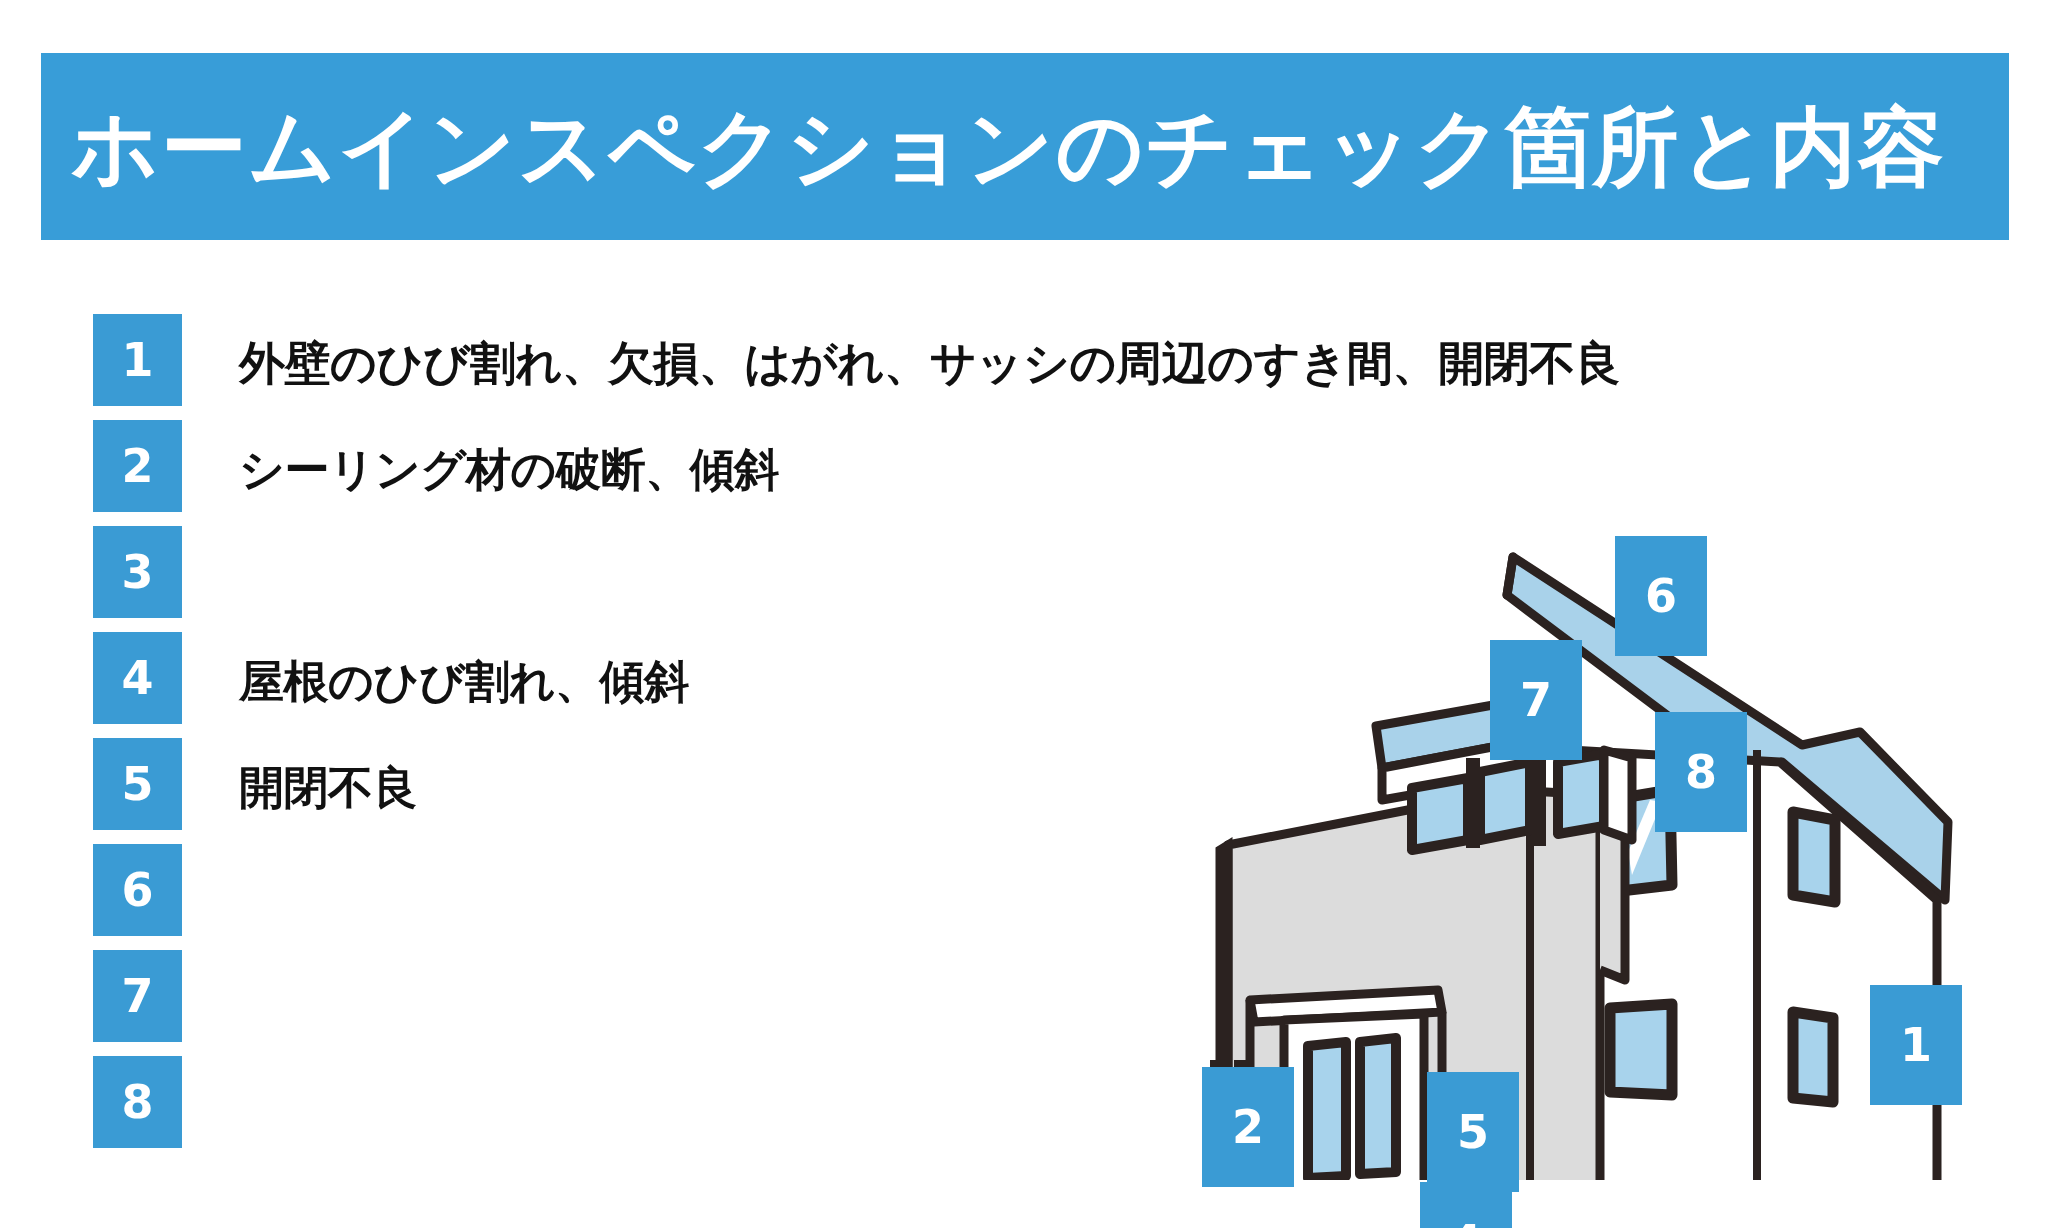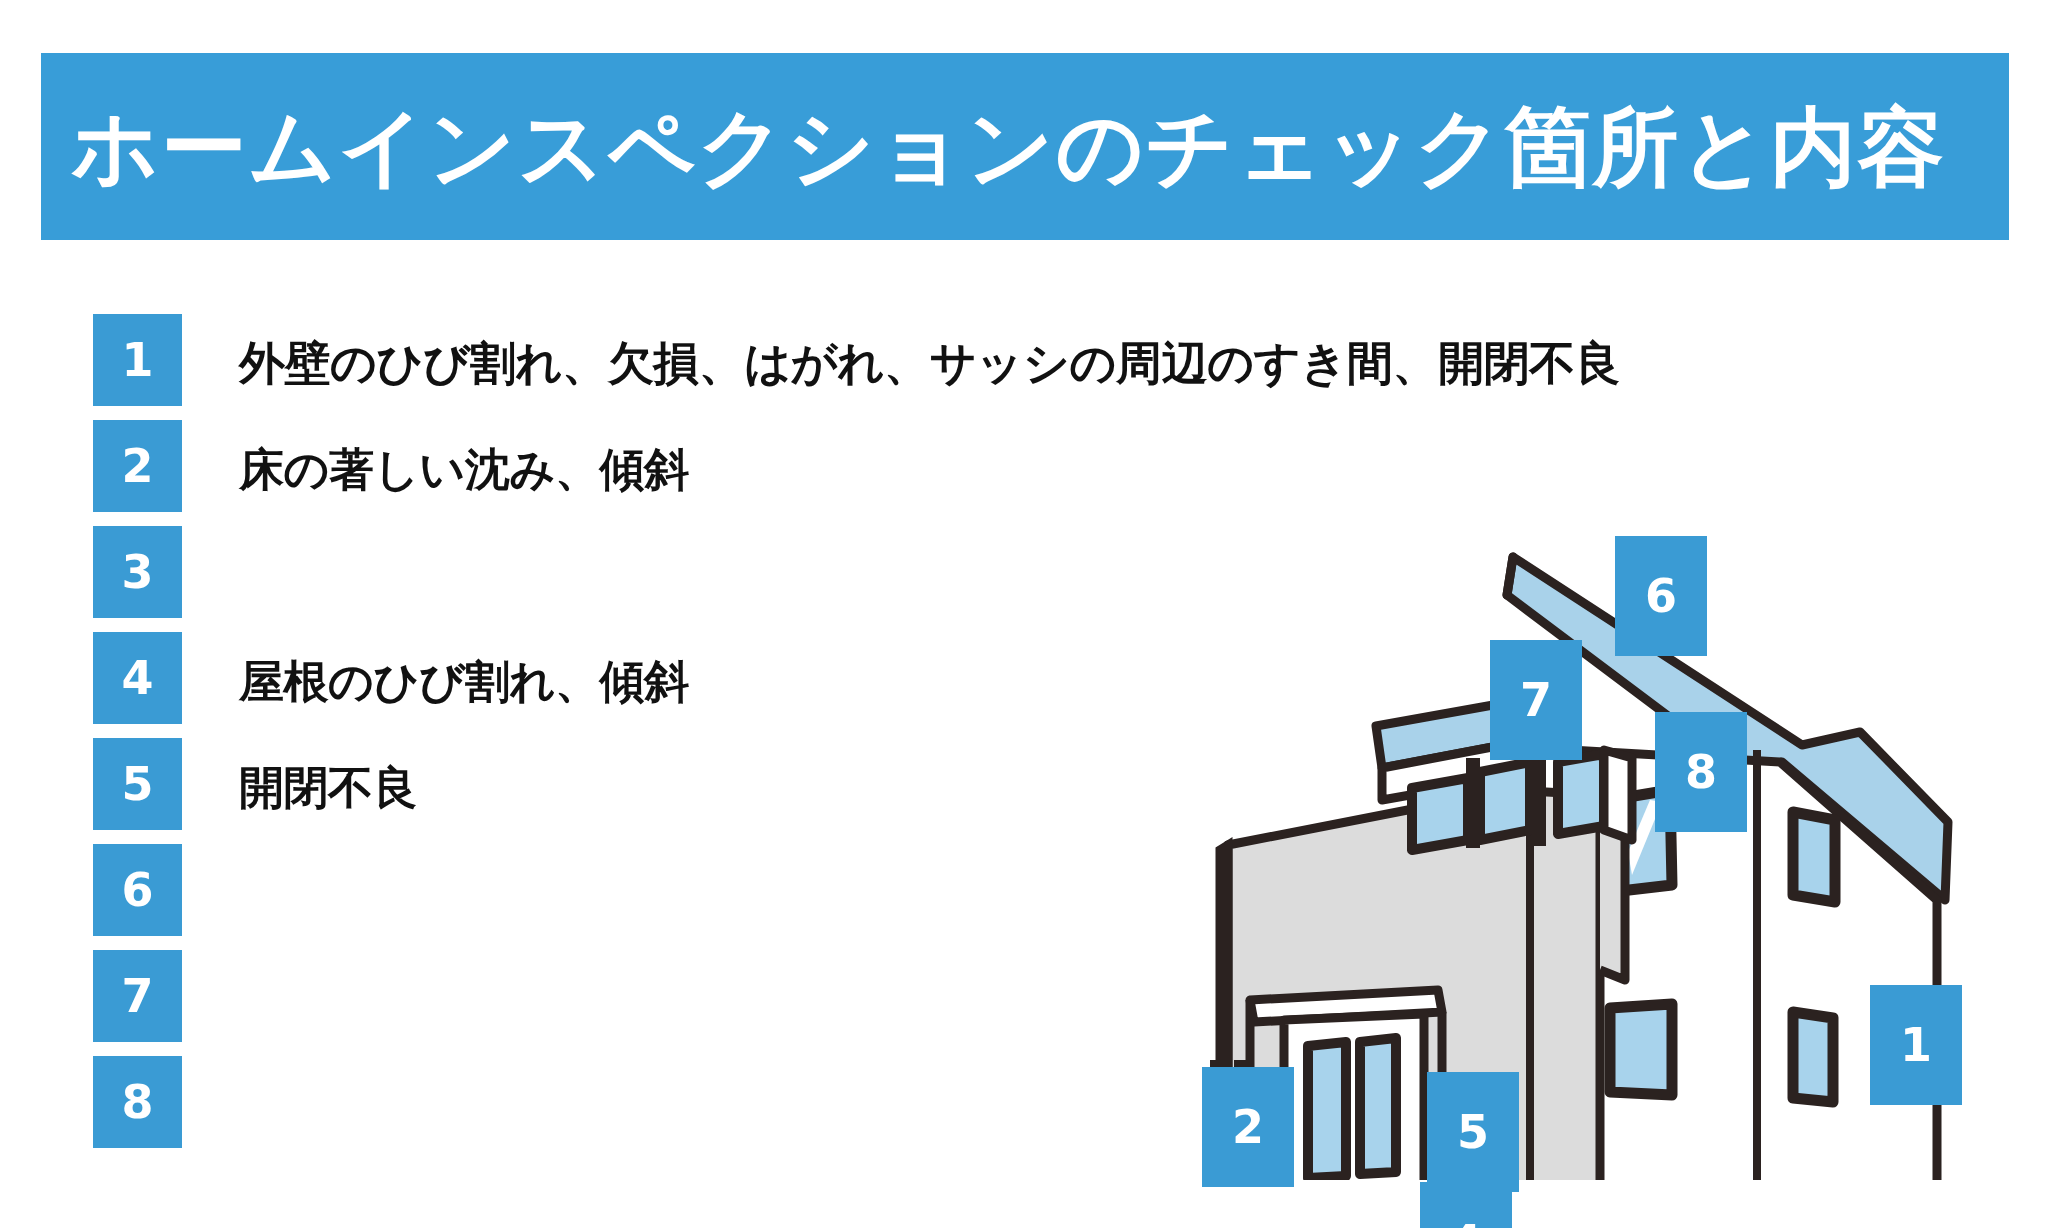--- a/index.html
+++ b/index.html
@@ -127,21 +127,21 @@
 
   <div id="checklist">
 
     <div class="check-row">
       <div class="check-badge">1</div>
       <div class="check-text">外壁のひび割れ、欠損、はがれ、サッシの周辺のすき間、開閉不良</div>
     </div>
 
     <div class="check-row">
       <div class="check-badge">2</div>
-      <div class="check-text">床の著しい沈み、傾斜</div>
+      <div class="check-text">シーリング材の破断、傾斜</div>
     </div>
 
     <div class="check-row">
       <div class="check-badge">3</div>
     </div>
 
     <div class="check-row">
       <div class="check-badge">4</div>
       <div class="check-text">屋根のひび割れ、傾斜</div>
     </div>

